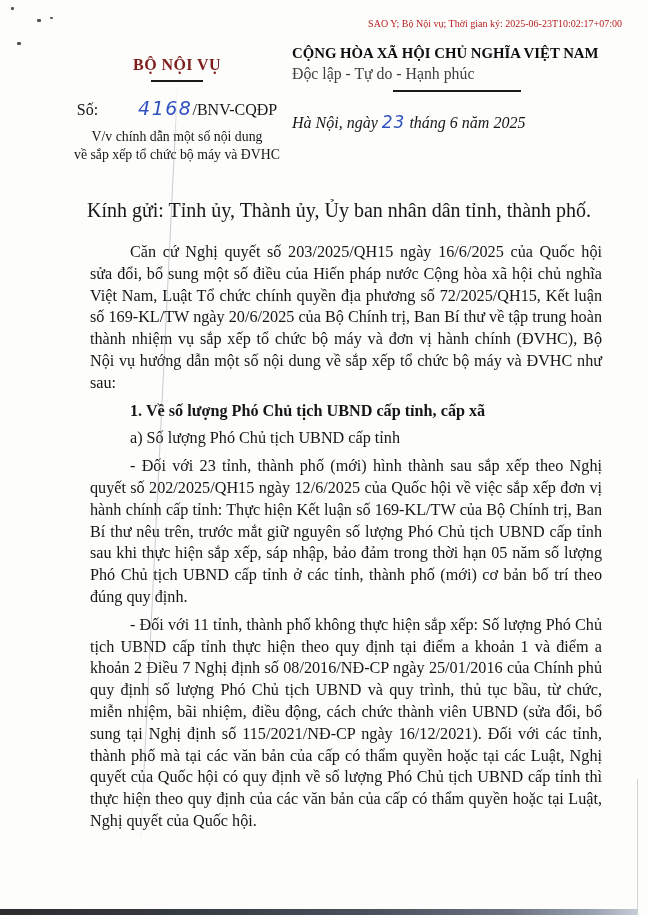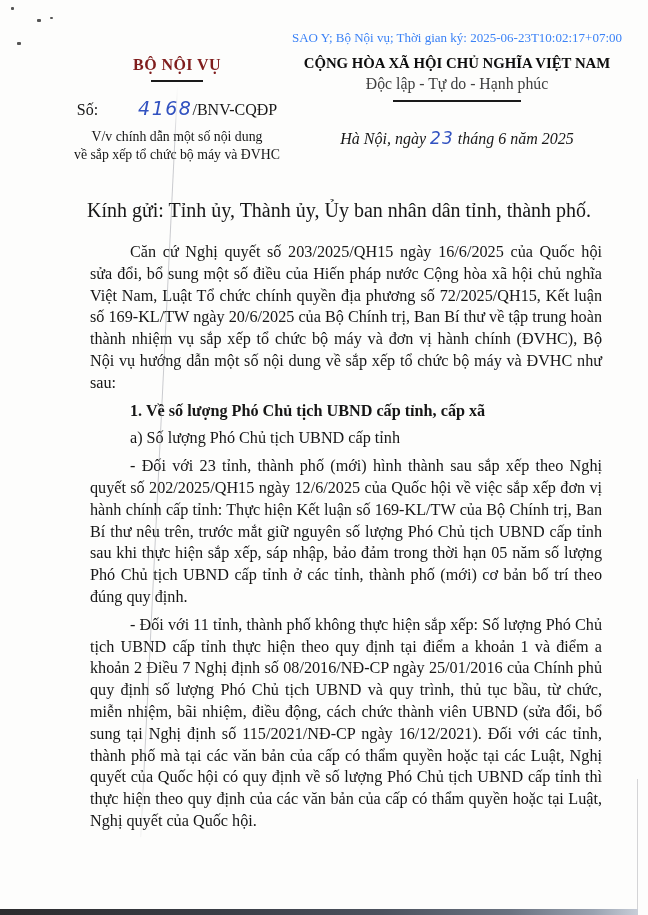--- a/index.html
+++ b/index.html
@@ -8,45 +8,45 @@
     background:#ffffff;
     position:relative;
     overflow:hidden;
     font-family:"Liberation Serif", serif;
     color:#161616;
   }
   .page { position:absolute; inset:0; background:#fdfdfc; }
 
   
   .stamp-line {
-    position:absolute; top:30px; right:26px;
-    font-size:13px; color:#3b82f6; white-space:nowrap;
+    position:absolute; top:18px; right:26px;
+    font-size:10px; color:#b91c1c; white-space:nowrap;
   }
 
   
   .col-left { position:absolute; left:58px; top:56px; width:238px; text-align:center; }
   .agency { font-weight:bold; font-size:16px; letter-spacing:0.4px; color:#7f1d1d; }
   .rule { height:1.5px; background:#1a1a1a; }
   .rule-agency { width:52px; margin:6px auto 0; }
   .doc-number { margin-top:15px; font-size:16px; white-space:nowrap; }
   .hand {
     font-family:"DejaVu Sans", sans-serif;
     font-style:italic;
     color:#3252c0;
   }
   .doc-number .hand { font-size:19px; letter-spacing:1.5px;margin-left:36px; }
   .subject1 { margin-top:9px; font-size:13.8px; line-height:18px; }
   .subject2 { font-size:13.8px; line-height:18px; }
 
   
-  .col-right { position:absolute; left:292px; top:55px; width:330px; text-align:center; }
+  .col-right { position:absolute; left:292px; top:45px; width:330px; }
   .national-title { font-weight:bold; font-size:14.8px; color:#0d0d0d; white-space:nowrap; }
   .motto { font-weight:normal; font-size:15.8px; margin-top:3px; color:#404040; }
   .rule-motto { width:128px; margin:7px auto 0; }
-  .date-line { margin-top:26px; font-style:italic; font-size:16px; white-space:nowrap; }
+  .date-line { margin-top:20px; font-style:italic; font-size:16px; white-space:nowrap; }
   .date-line .hand { font-size:17px; letter-spacing:1px; }
 
   
   .recipient {
     position:absolute; left:83px; top:199px; width:512px;
     text-align:center; font-size:20px;
   }
 
   
   .body-text {

